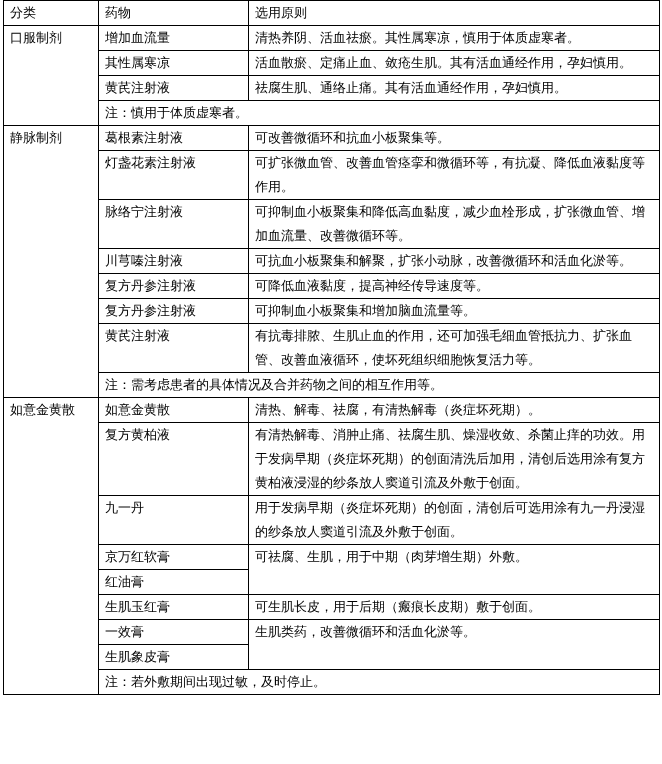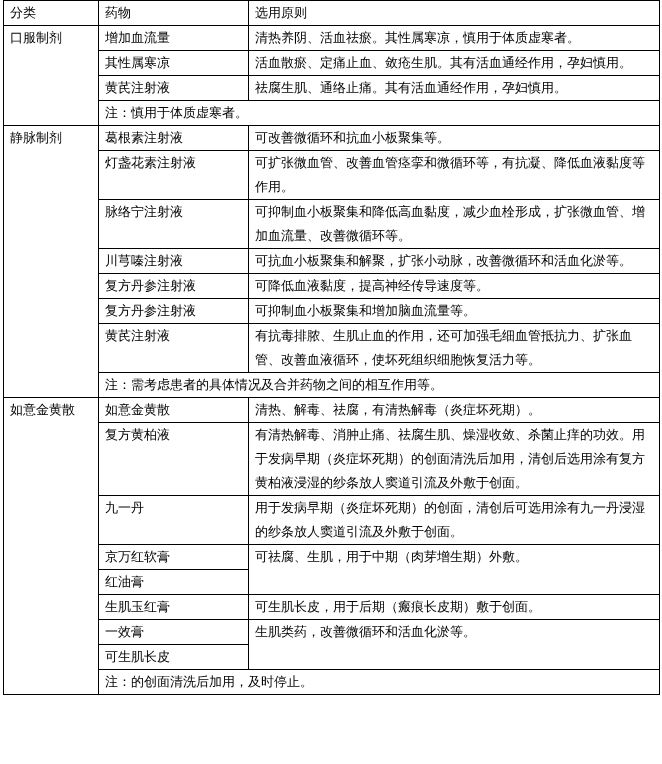--- a/index.html
+++ b/index.html
@@ -110,19 +110,19 @@
     </tr>
     <tr>
       <td>生肌玉红膏</td>
       <td>可生肌长皮，用于后期（瘢痕长皮期）敷于创面。</td>
     </tr>
     <tr>
       <td>一效膏</td>
       <td rowspan="2">生肌类药，改善微循环和活血化淤等。</td>
     </tr>
     <tr>
-      <td>可生肌长皮</td>
+      <td>生肌象皮膏</td>
     </tr>
     <tr>
-      <td colspan="2">注：的创面清洗后加用，及时停止。</td>
+      <td colspan="2">注：若外敷期间出现过敏，及时停止。</td>
     </tr>
   </tbody>
 </table>
 
 </body></html>

